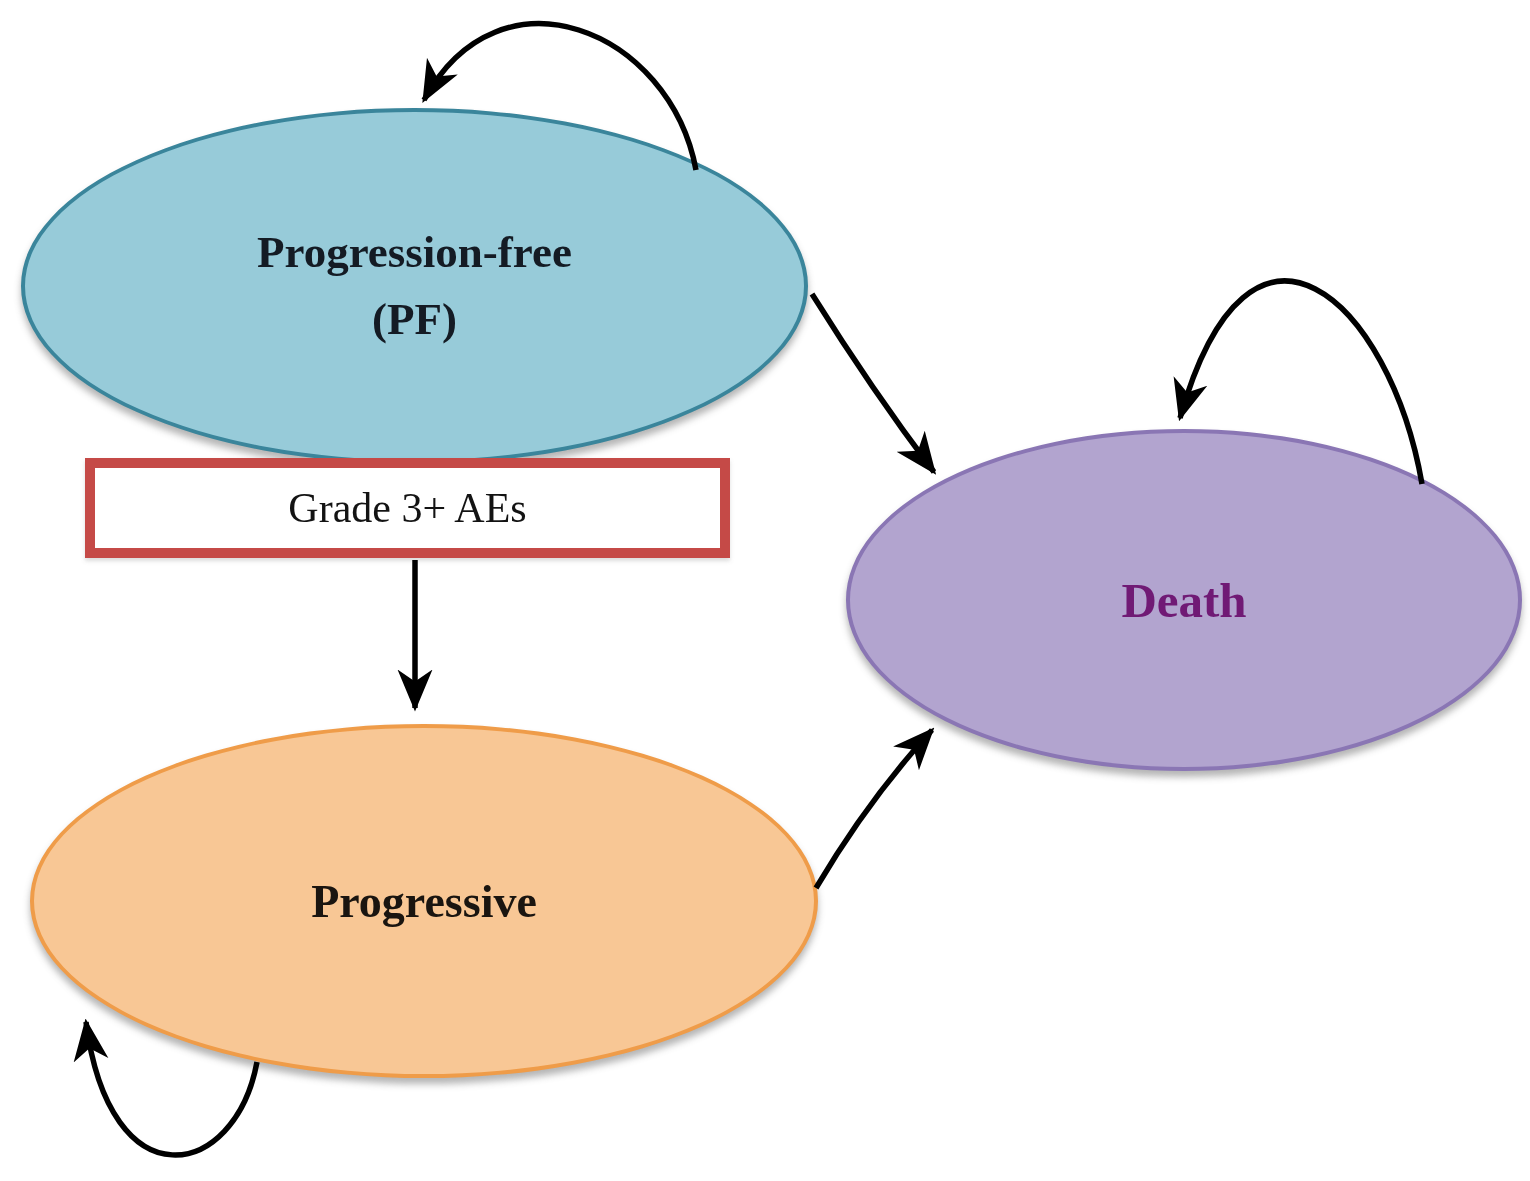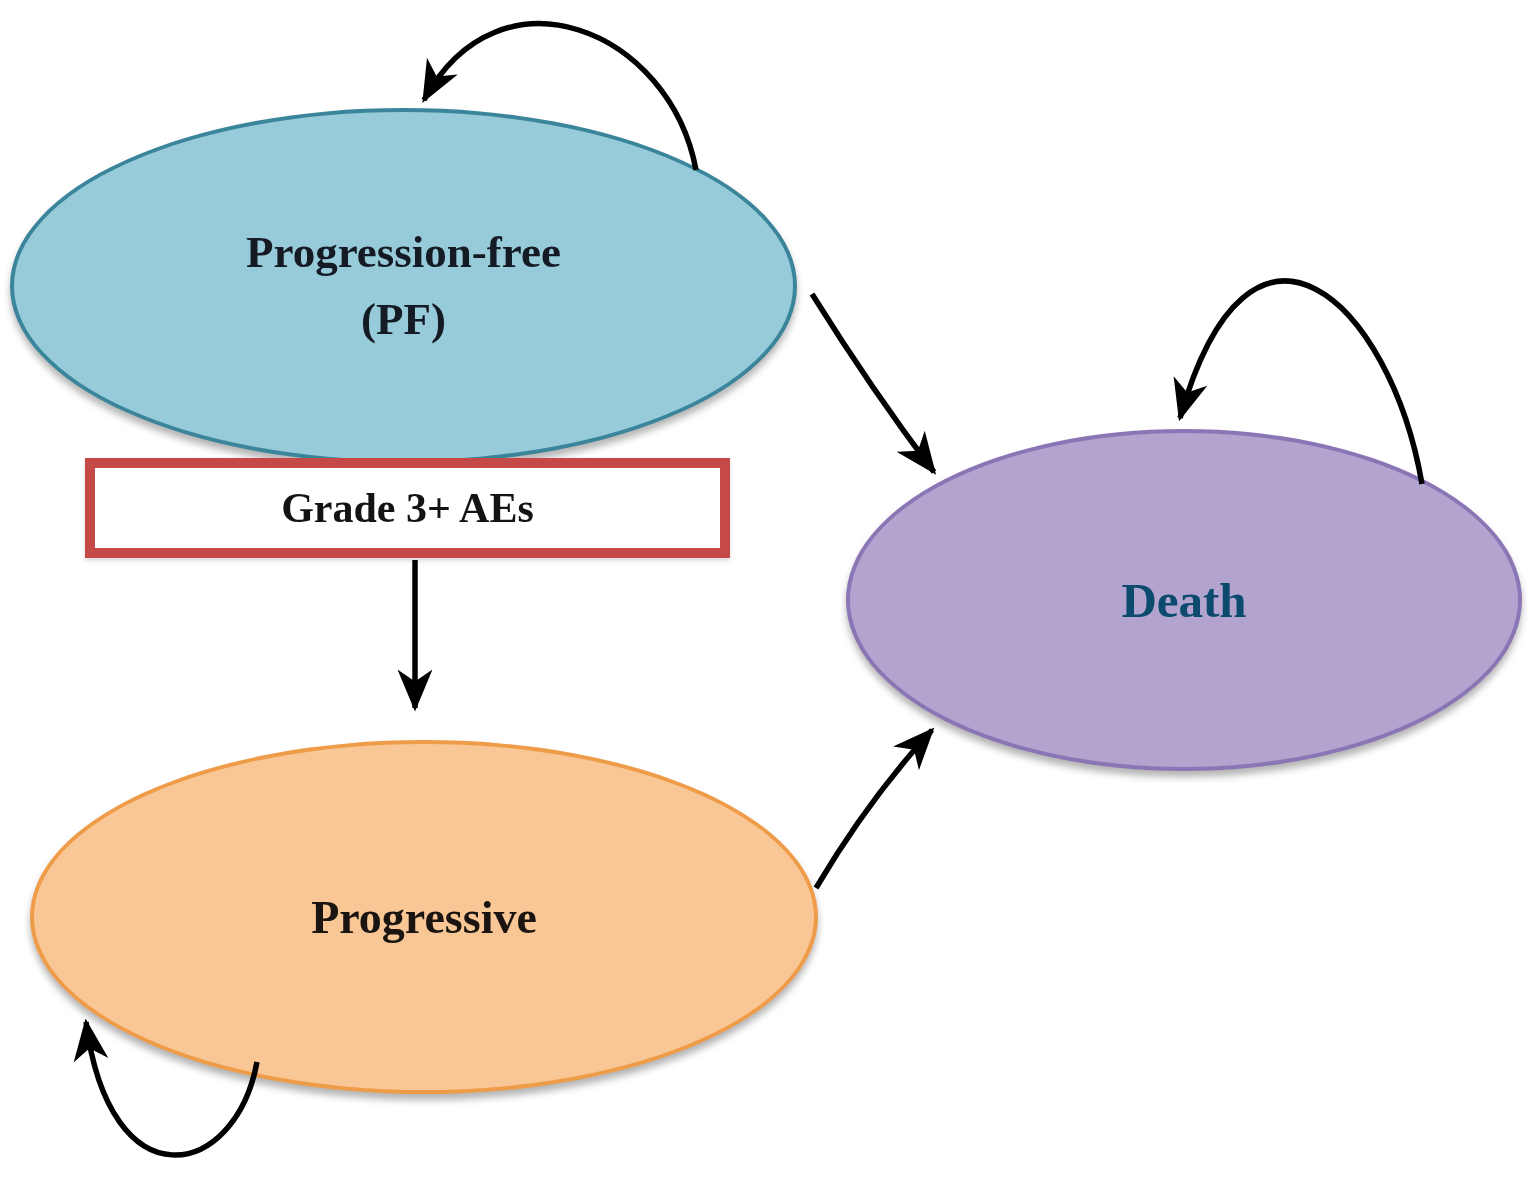--- a/index.html
+++ b/index.html
@@ -22,60 +22,60 @@
     flex-direction: column;
     align-items: center;
     justify-content: center;
     text-align: center;
     box-sizing: border-box;
     font-weight: 700;
     color: #141414;
     box-shadow: 0 6px 7px rgba(90, 90, 90, 0.45);
   }
   #state-pf {
-    left: 10px; top: 108px;
+    left: 21px; top: 108px;
     width: 787px; height: 356px;
     background: #97cbd9;
     border: 4px solid #3a859b;
     font-size: 45px;
     line-height: 1.5;
     z-index: 1;
     color: #141b24;
   }
   #state-pd {
-    left: 30px; top: 740px;
+    left: 30px; top: 724px;
     width: 788px; height: 354px;
     background: #f8c795;
     border: 4px solid #ef9c49;
     font-size: 46px;
     line-height: 1.5;
     z-index: 1;
     color: #1a1510;
   }
   #state-death {
     left: 846px; top: 429px;
     width: 676px; height: 342px;
     background: #b2a4cf;
     border: 4px solid #8a76b4;
     font-size: 49px;
     z-index: 1;
-    color: #0c4a6e;
+    color: #701a75;
   }
   #event-box {
     position: absolute;
     left: 85px; top: 458px;
     width: 645px; height: 100px;
     box-sizing: border-box;
     background: #ffffff;
     border: 10px solid #c54a47;
     display: flex;
     align-items: center;
     justify-content: center;
     font-size: 42px;
-    font-weight: 700;
+    font-weight: 400;
     color: #131313;
     z-index: 2;
     box-shadow: 0 3px 4px rgba(120, 120, 120, 0.25);
   }
   #arrow-layer {
     position: absolute;
     left: 0; top: 0;
     width: 1530px;
     height: 1181px;
     z-index: 3;

